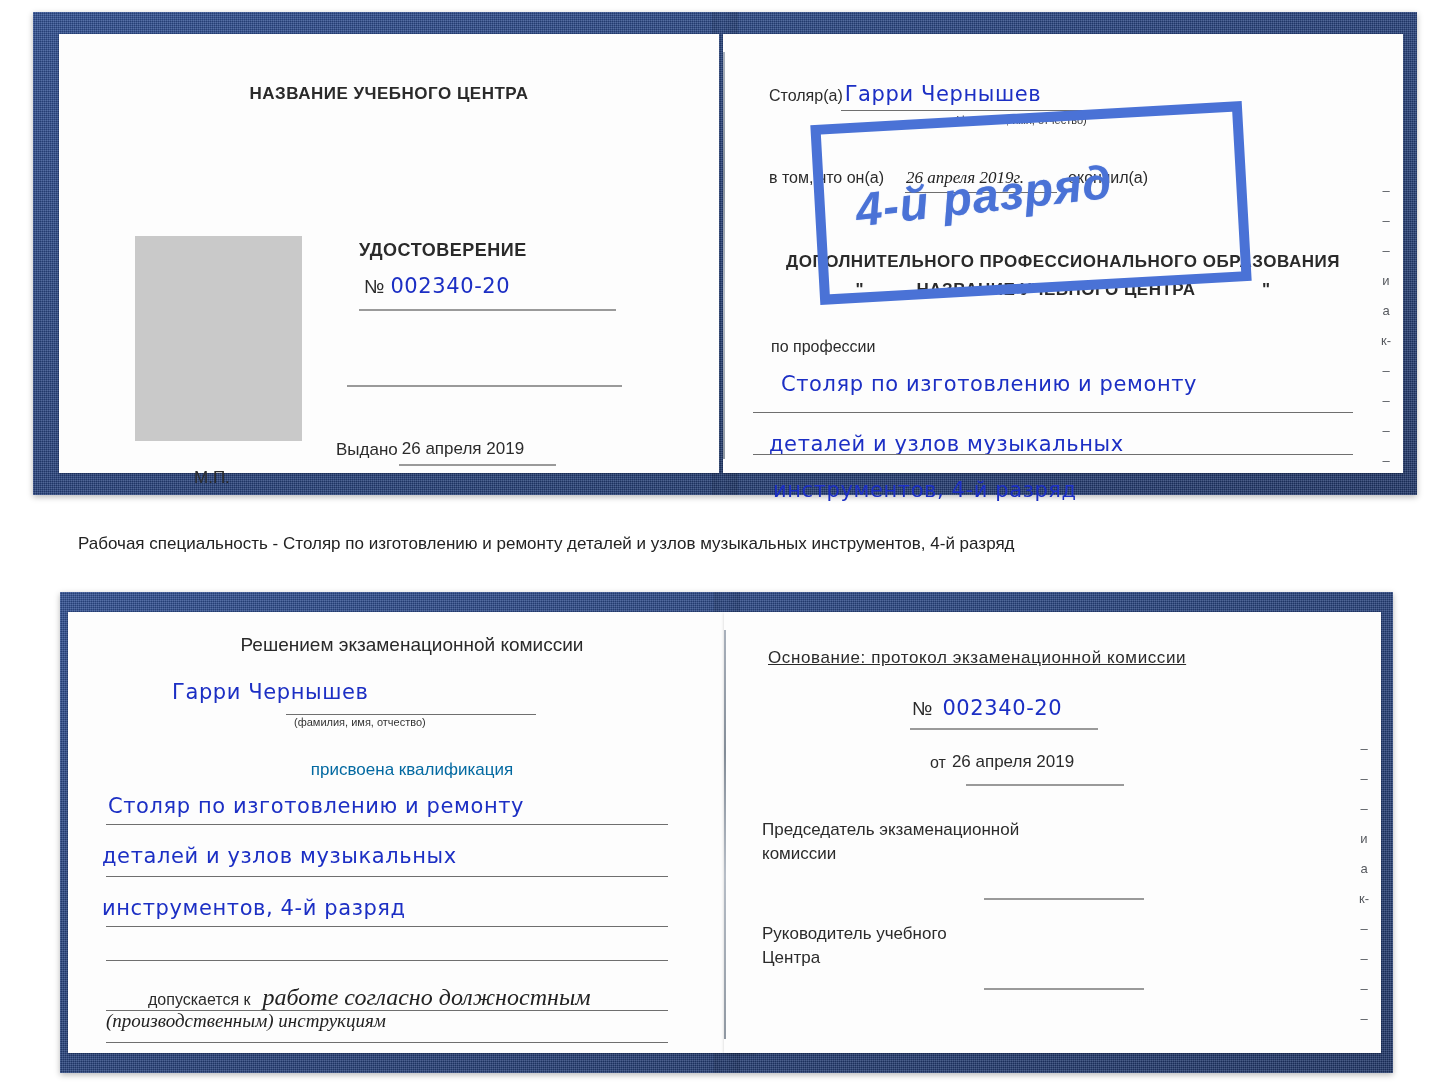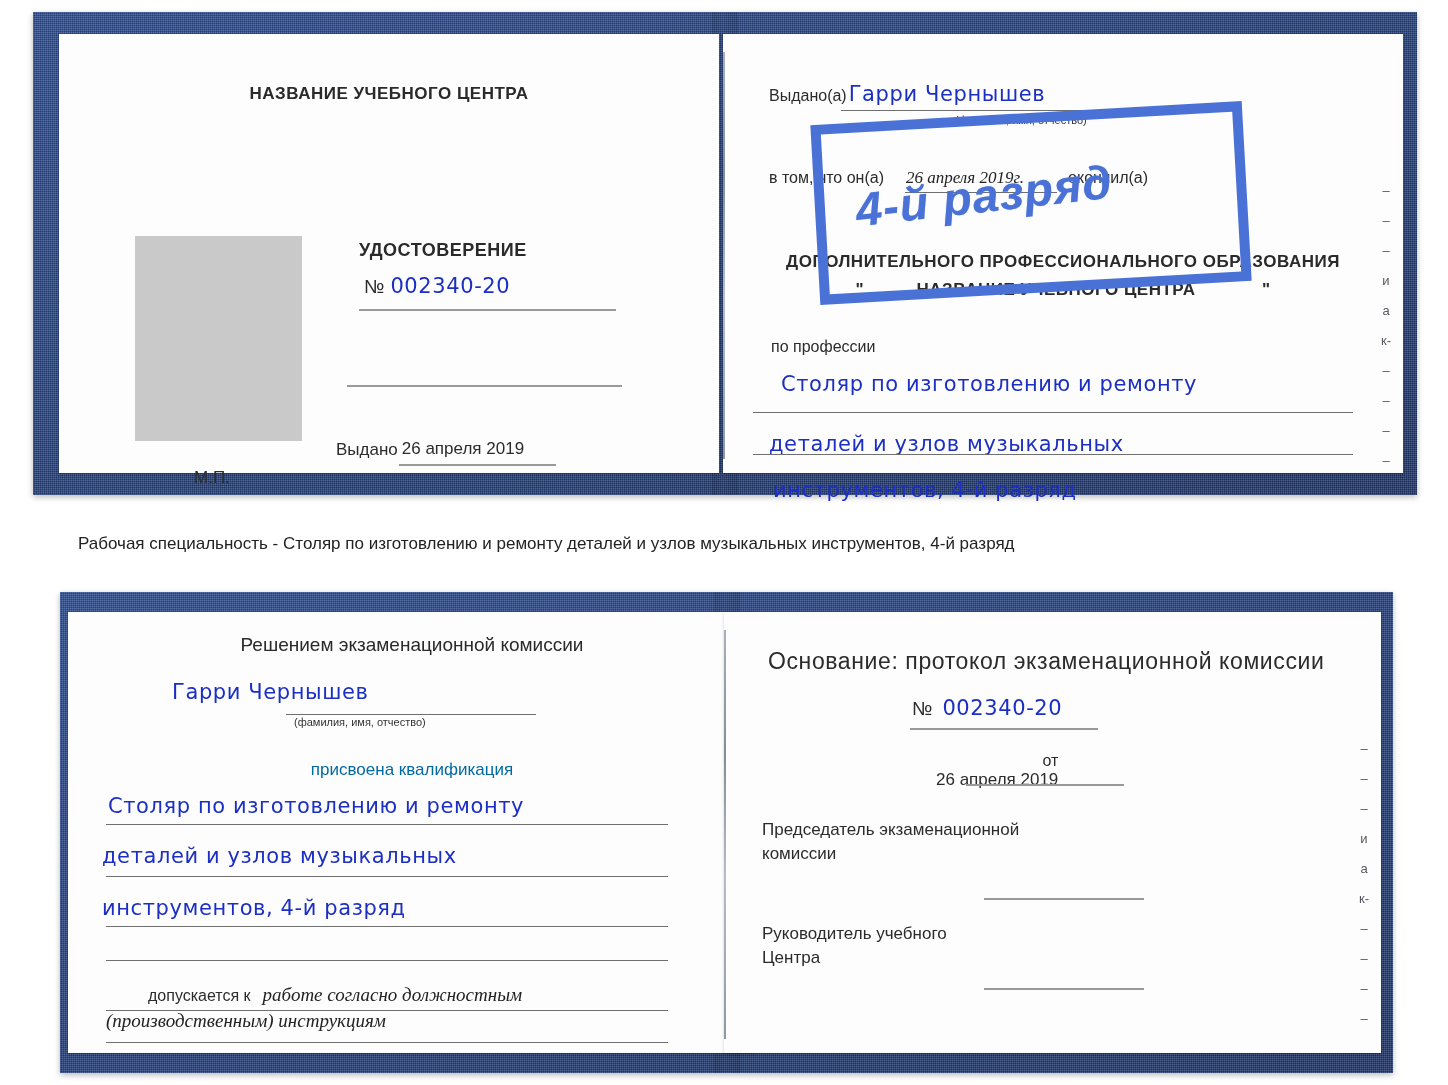--- a/index.html
+++ b/index.html
@@ -60,21 +60,21 @@
     opacity:.85;
   }
 
   
   .ttl{
     font-size:17px; font-weight:bold; letter-spacing:.5px;
     color:#2a2a2a; text-align:center;
   }
   .lbl{ font-size:16px; color:#2b2b2b; }
   .lbl-sm{ font-size:11px; color:#333; }
-  .cap{ font-size:23px; color:#2b2b2b; }
+  .cap{ font-size:17px; color:#2b2b2b;text-decoration:underline; }
 
   .hand{
     font-family:"DejaVu Sans", sans-serif;
     color:#1c2fc4; font-size:21px; letter-spacing:.6px;
     white-space:nowrap;
   }
   .ital{
     font-family:"Liberation Serif", serif; font-style:italic;
     font-size:17px; color:#222;
   }
@@ -143,21 +143,21 @@
       <span class="lbl" style="font-size:17px;">Выдано</span>
       <span class="lbl" style="font-size:17px;padding:0 6px 1px 4px;">26 апреля 2019</span>
     </div>
     <div class="rule" style="position:absolute;left:340px;top:430px;width:157px;"></div>
   </div>
 
   <div class="page right">
     <div class="binding-line"></div>
 
     <div style="position:absolute;left:46px;top:48px;display:flex;align-items:baseline;">
-      <span class="lbl">Выдано(а)</span>
+      <span class="lbl">Столяр(а)</span>
       <span class="hand" style="margin-left:2px;">Гарри Чернышев</span>
     </div>
     <div class="rule-dk" style="position:absolute;left:118px;top:76px;width:320px;"></div>
     <div class="lbl-sm" style="position:absolute;left:232px;top:80px;">(фамилия, имя, отчество)</div>
     <div class="lbl" style="position:absolute;left:450px;top:64px;color:#444;">–</div>
 
     <div style="position:absolute;left:46px;top:134px;display:flex;align-items:baseline;">
       <span class="lbl">в том, что он(а)</span>
       <span class="ital" style="margin-left:22px;">26 апреля 2019г.</span>
       <span class="lbl" style="margin-left:44px;">окончил(а)</span>
@@ -218,39 +218,39 @@
 
     <div class="hand" style="position:absolute;left:34px;top:232px;">деталей и узлов музыкальных</div>
     <div class="rule-dk" style="position:absolute;left:38px;top:264px;width:562px;"></div>
 
     <div class="hand" style="position:absolute;left:34px;top:284px;">инструментов, 4-й разряд</div>
     <div class="rule-dk" style="position:absolute;left:38px;top:314px;width:562px;"></div>
     <div class="rule-dk" style="position:absolute;left:38px;top:348px;width:562px;"></div>
 
     <div style="position:absolute;left:40px;top:372px;display:flex;align-items:baseline;">
       <span class="lbl" style="font-size:16px;margin-left:40px;">допускается к</span>
-      <span class="ital" style="margin-left:12px;font-size:19px;">работе согласно должностным</span>
+      <span class="ital" style="margin-left:12px;font-size:24px;">работе согласно должностным</span>
     </div>
     <div class="rule-dk" style="position:absolute;left:38px;top:398px;width:562px;"></div>
     <div class="ital" style="position:absolute;left:38px;top:398px;font-size:19px;">(производственным) инструкциям</div>
     <div class="rule-dk" style="position:absolute;left:38px;top:430px;width:562px;"></div>
   </div>
 
   <div class="page right">
     <div class="binding-line"></div>
 
     <div class="cap" style="position:absolute;left:44px;top:36px;letter-spacing:.6px;">Основание: протокол экзаменационной комиссии</div>
 
     <div style="position:absolute;left:188px;top:84px;display:flex;align-items:baseline;gap:10px;">
       <span class="lbl" style="font-size:19px;">№</span>
       <span class="hand">002340-20</span>
     </div>
     <div class="rule" style="position:absolute;left:186px;top:116px;width:188px;"></div>
 
-    <div style="position:absolute;left:206px;top:140px;display:flex;align-items:flex-end;flex-direction:column;">
+    <div style="position:absolute;left:206px;top:140px;display:flex;align-items:flex-end;">
       <span class="lbl" style="font-size:16px;">от</span>
       <span class="lbl" style="font-size:17px;margin-left:6px;">26 апреля 2019</span>
     </div>
     <div class="rule" style="position:absolute;left:242px;top:172px;width:158px;"></div>
 
     <div class="lbl" style="position:absolute;left:38px;top:208px;font-size:17px;">Председатель экзаменационной</div>
     <div class="lbl" style="position:absolute;left:38px;top:232px;font-size:17px;">комиссии</div>
     <div class="rule" style="position:absolute;left:260px;top:286px;width:160px;"></div>
 
     <div class="lbl" style="position:absolute;left:38px;top:312px;font-size:17px;">Руководитель учебного</div>

